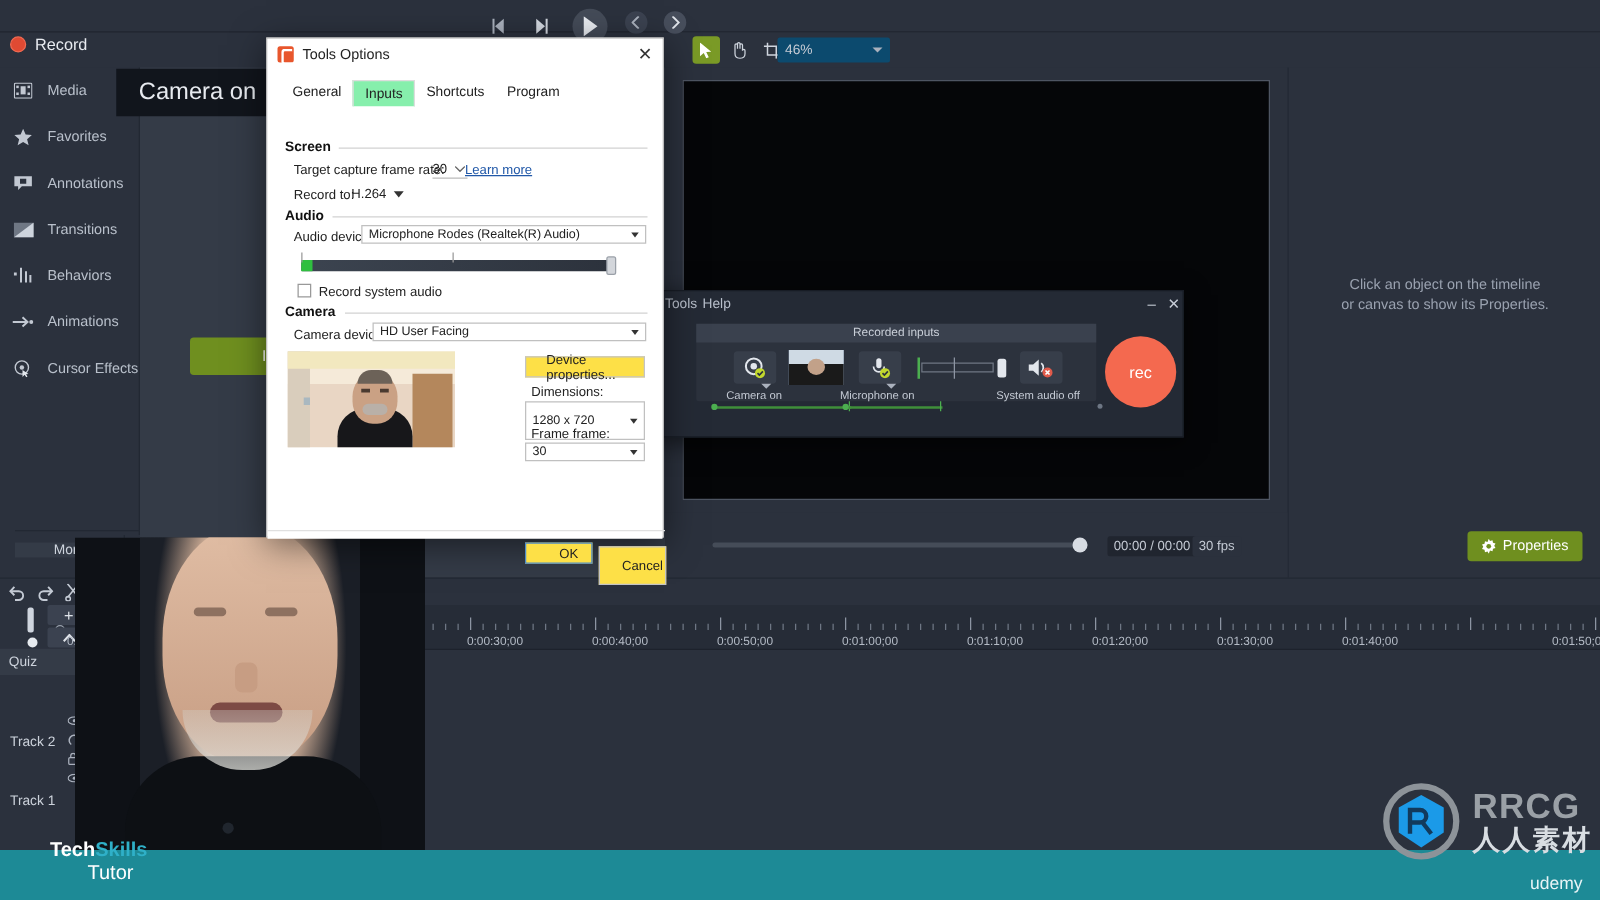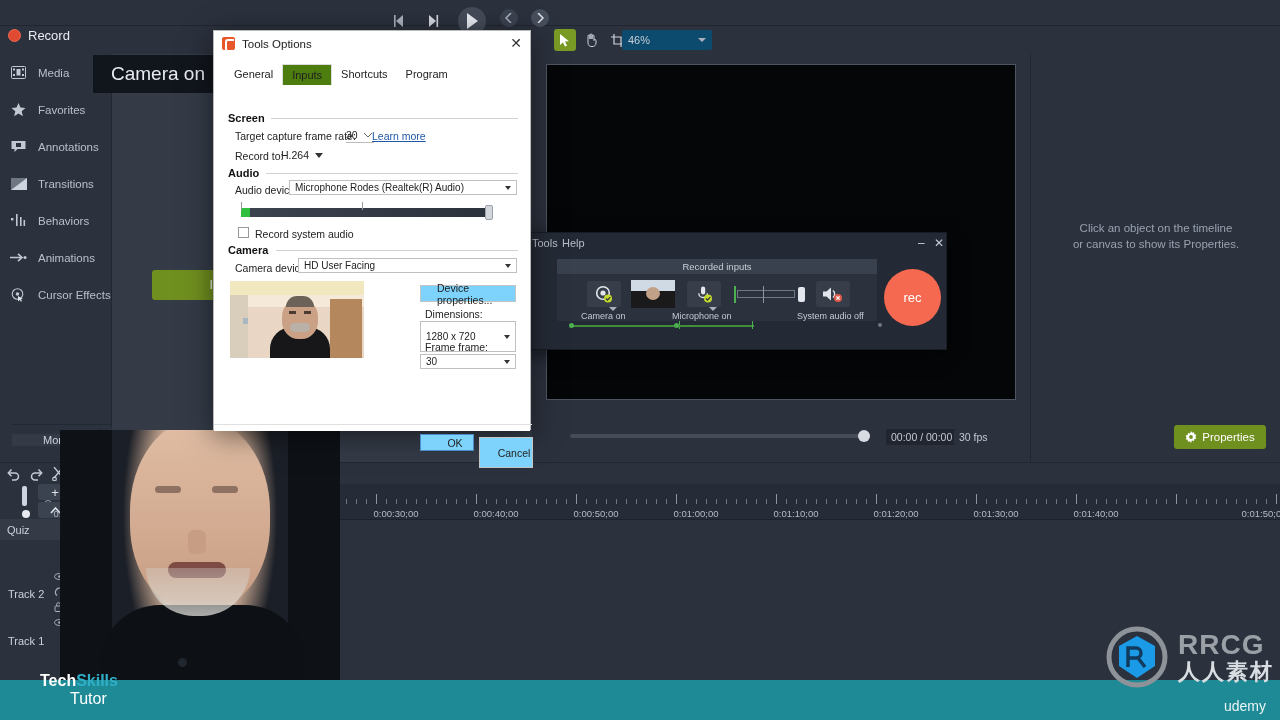--- a/index.html
+++ b/index.html
@@ -219,21 +219,21 @@
   .dlg-ic { width: 13px; height: 13px; background:#e8562c; border-radius:2px;
     position:relative; }
   .dlg-ic::after{content:"";position:absolute;left:3px;top:2px;width:7px;height:9px;
     border:2px solid #fff;border-right:none;border-radius:3px 0 0 3px;}
   .dlg-ttl { color:#222; font-size: 11.5px; }
   .dlg-x { position:absolute; right: 8px; top: 4px; color:#333; font-size: 14px; }
   .dlg-body { position:absolute; left:0; top:25px; width:100%; height: 375px;
     background:#fff; }
   .tabs { position:absolute; left: 11px; top: 8px; display:flex; gap: 0px; }
   .tab { padding: 4px 9px; font-size:11px; color:#222; }
-  .tab.active { background:#4d7c0f; border:1px solid #ddd; border-bottom:none; }
+  .tab.active { background:#86efac; border:1px solid #ddd; border-bottom:none; }
   .grp { position:absolute; left: 14px; font-size: 11px; color:#111; font-weight:bold; }
   .grpline { position:absolute; height:1px; background:#d2d2d2; }
   .row { position:absolute; font-size: 10.5px; color:#222; white-space:nowrap; }
   .combo { position:absolute; background:#fff; border:1px solid #c0c0c0;
      font-size:10px; color:#222; display:flex; align-items:center;
      padding: 0 5px; }
   .combo .cc { flex:1; overflow:hidden; }
   .combo .ar { width:0;height:0;border-left:3.5px solid transparent;
      border-right:3.5px solid transparent; border-top:4px solid #333;}
   .underline-combo { position:absolute; font-size:10.5px; color:#222;
@@ -241,21 +241,21 @@
      padding-bottom:1px;}
   .link { position:absolute; font-size:10.5px; color:#2158a8;
      text-decoration: underline; }
   .slider-track { position:absolute; height: 9px; border-radius:1px;
      background: linear-gradient(to right,#3c4450,#2c323c); }
   .slider-green { position:absolute; width: 9px; height:9px; background:#2fbf3f; }
   .slider-knob { position:absolute; width: 8px; height: 15px; background:#d3d6db;
      border:1px solid #9aa0a8; border-radius:2px; }
   .chk { position:absolute; width: 11px; height: 11px; background:#fff;
      border:1px solid #999; }
-  .btnstd { position:absolute; background:#7dd3fc; border:1px solid #c4c4c4;
+  .btnstd { position:absolute; background:#fde047; border:1px solid #c4c4c4;
      font-size:10.5px; color:#222; display:flex; align-items:center;
      justify-content:center;padding-left:16px; }
   .btn-ok { border:1px solid #4d8ac9; }
   .dlg-footline { position:absolute; left:0; top: 368px; width:318px; height:1px;
      background:#e0e0e0; }
 
   .wmark { position:absolute; right: 6px; bottom: 30px; }
   .udemy { position:absolute; right: 14px; bottom: 6px; color:#e8f4f6;
      font-size: 14px; }
   .tstlogo { position:absolute; left: 8px; bottom: 12px; margin-left: 32px; }

